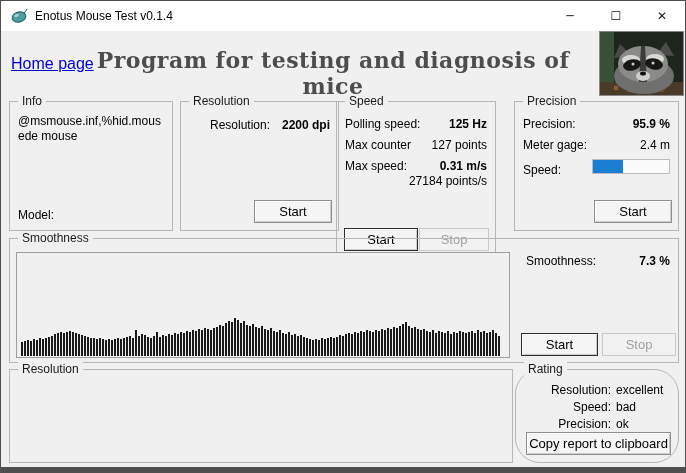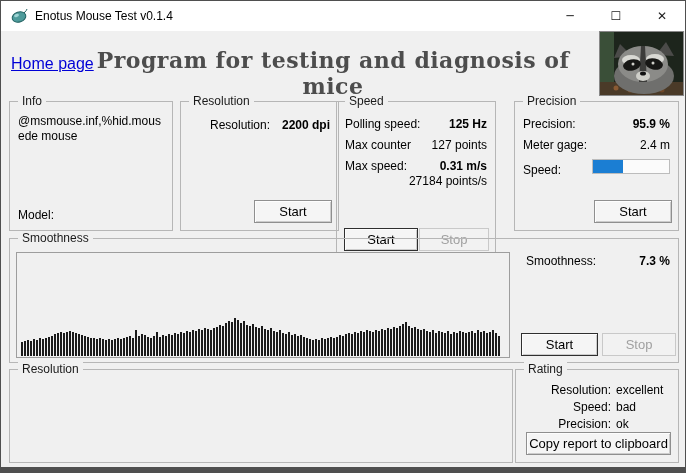--- a/index.html
+++ b/index.html
@@ -333,21 +333,21 @@
     <span style="position:absolute;left:516px;top:15px;">Smoothness:</span>
     <span class="v-bold" style="position:absolute;right:8px;top:15px;">7.3 %</span>
     <button class="btn btn-default" style="left:511px;bottom:6px;width:77px;">Start</button>
     <button class="btn btn-disabled" style="right:2px;bottom:6px;width:74px;">Stop</button>
   </div>
 
   <div class="gb" style="left:8px;top:368px;width:504px;height:94px;">
     <span class="gb-title">Resolution</span>
   </div>
 
-  <div class="gb" style="left:514px;top:368px;width:164px;height:94px;">
+  <div class="gb" style="left:514px;top:368px;width:164px;height:94px;border-radius:25px;">
     <span class="gb-title">Rating</span>
     <div class="rating-rows">
       <div class="rating-row">
         <span class="rl">Resolution:</span>
         <span class="rv">excellent</span>
       </div>
       <div class="rating-row">
         <span class="rl">Speed:</span>
         <span class="rv">bad</span>
       </div>

